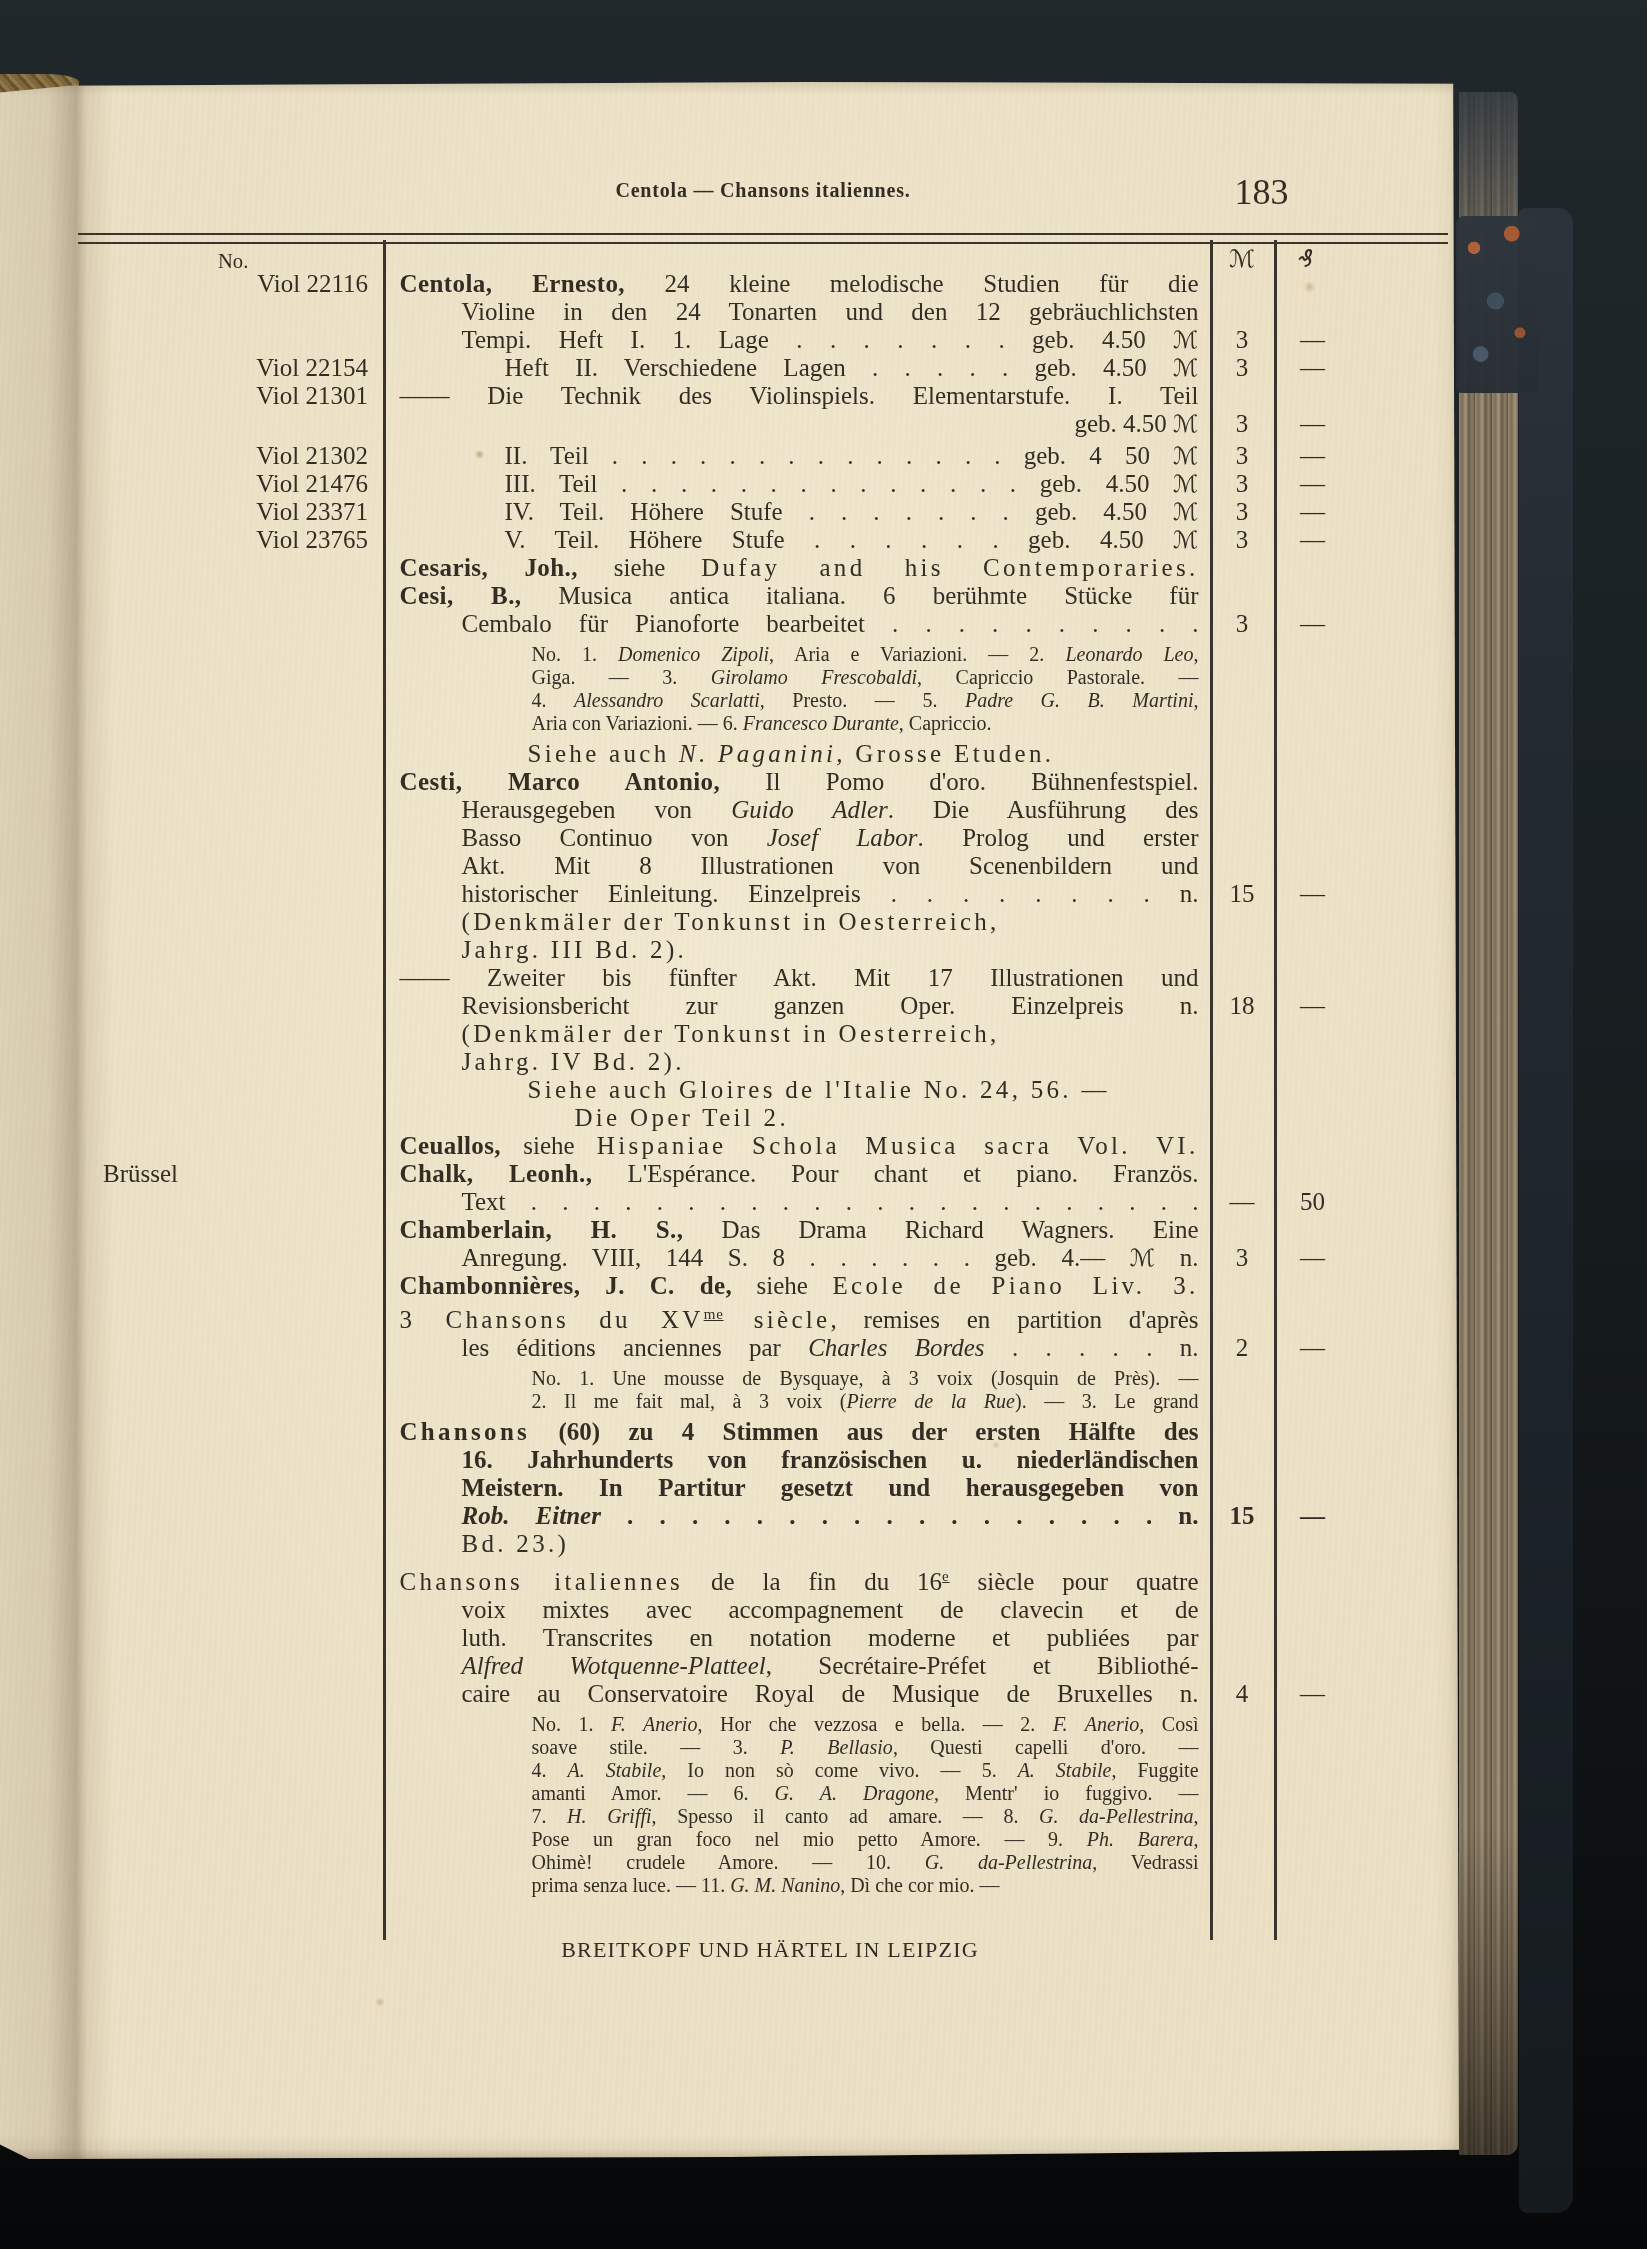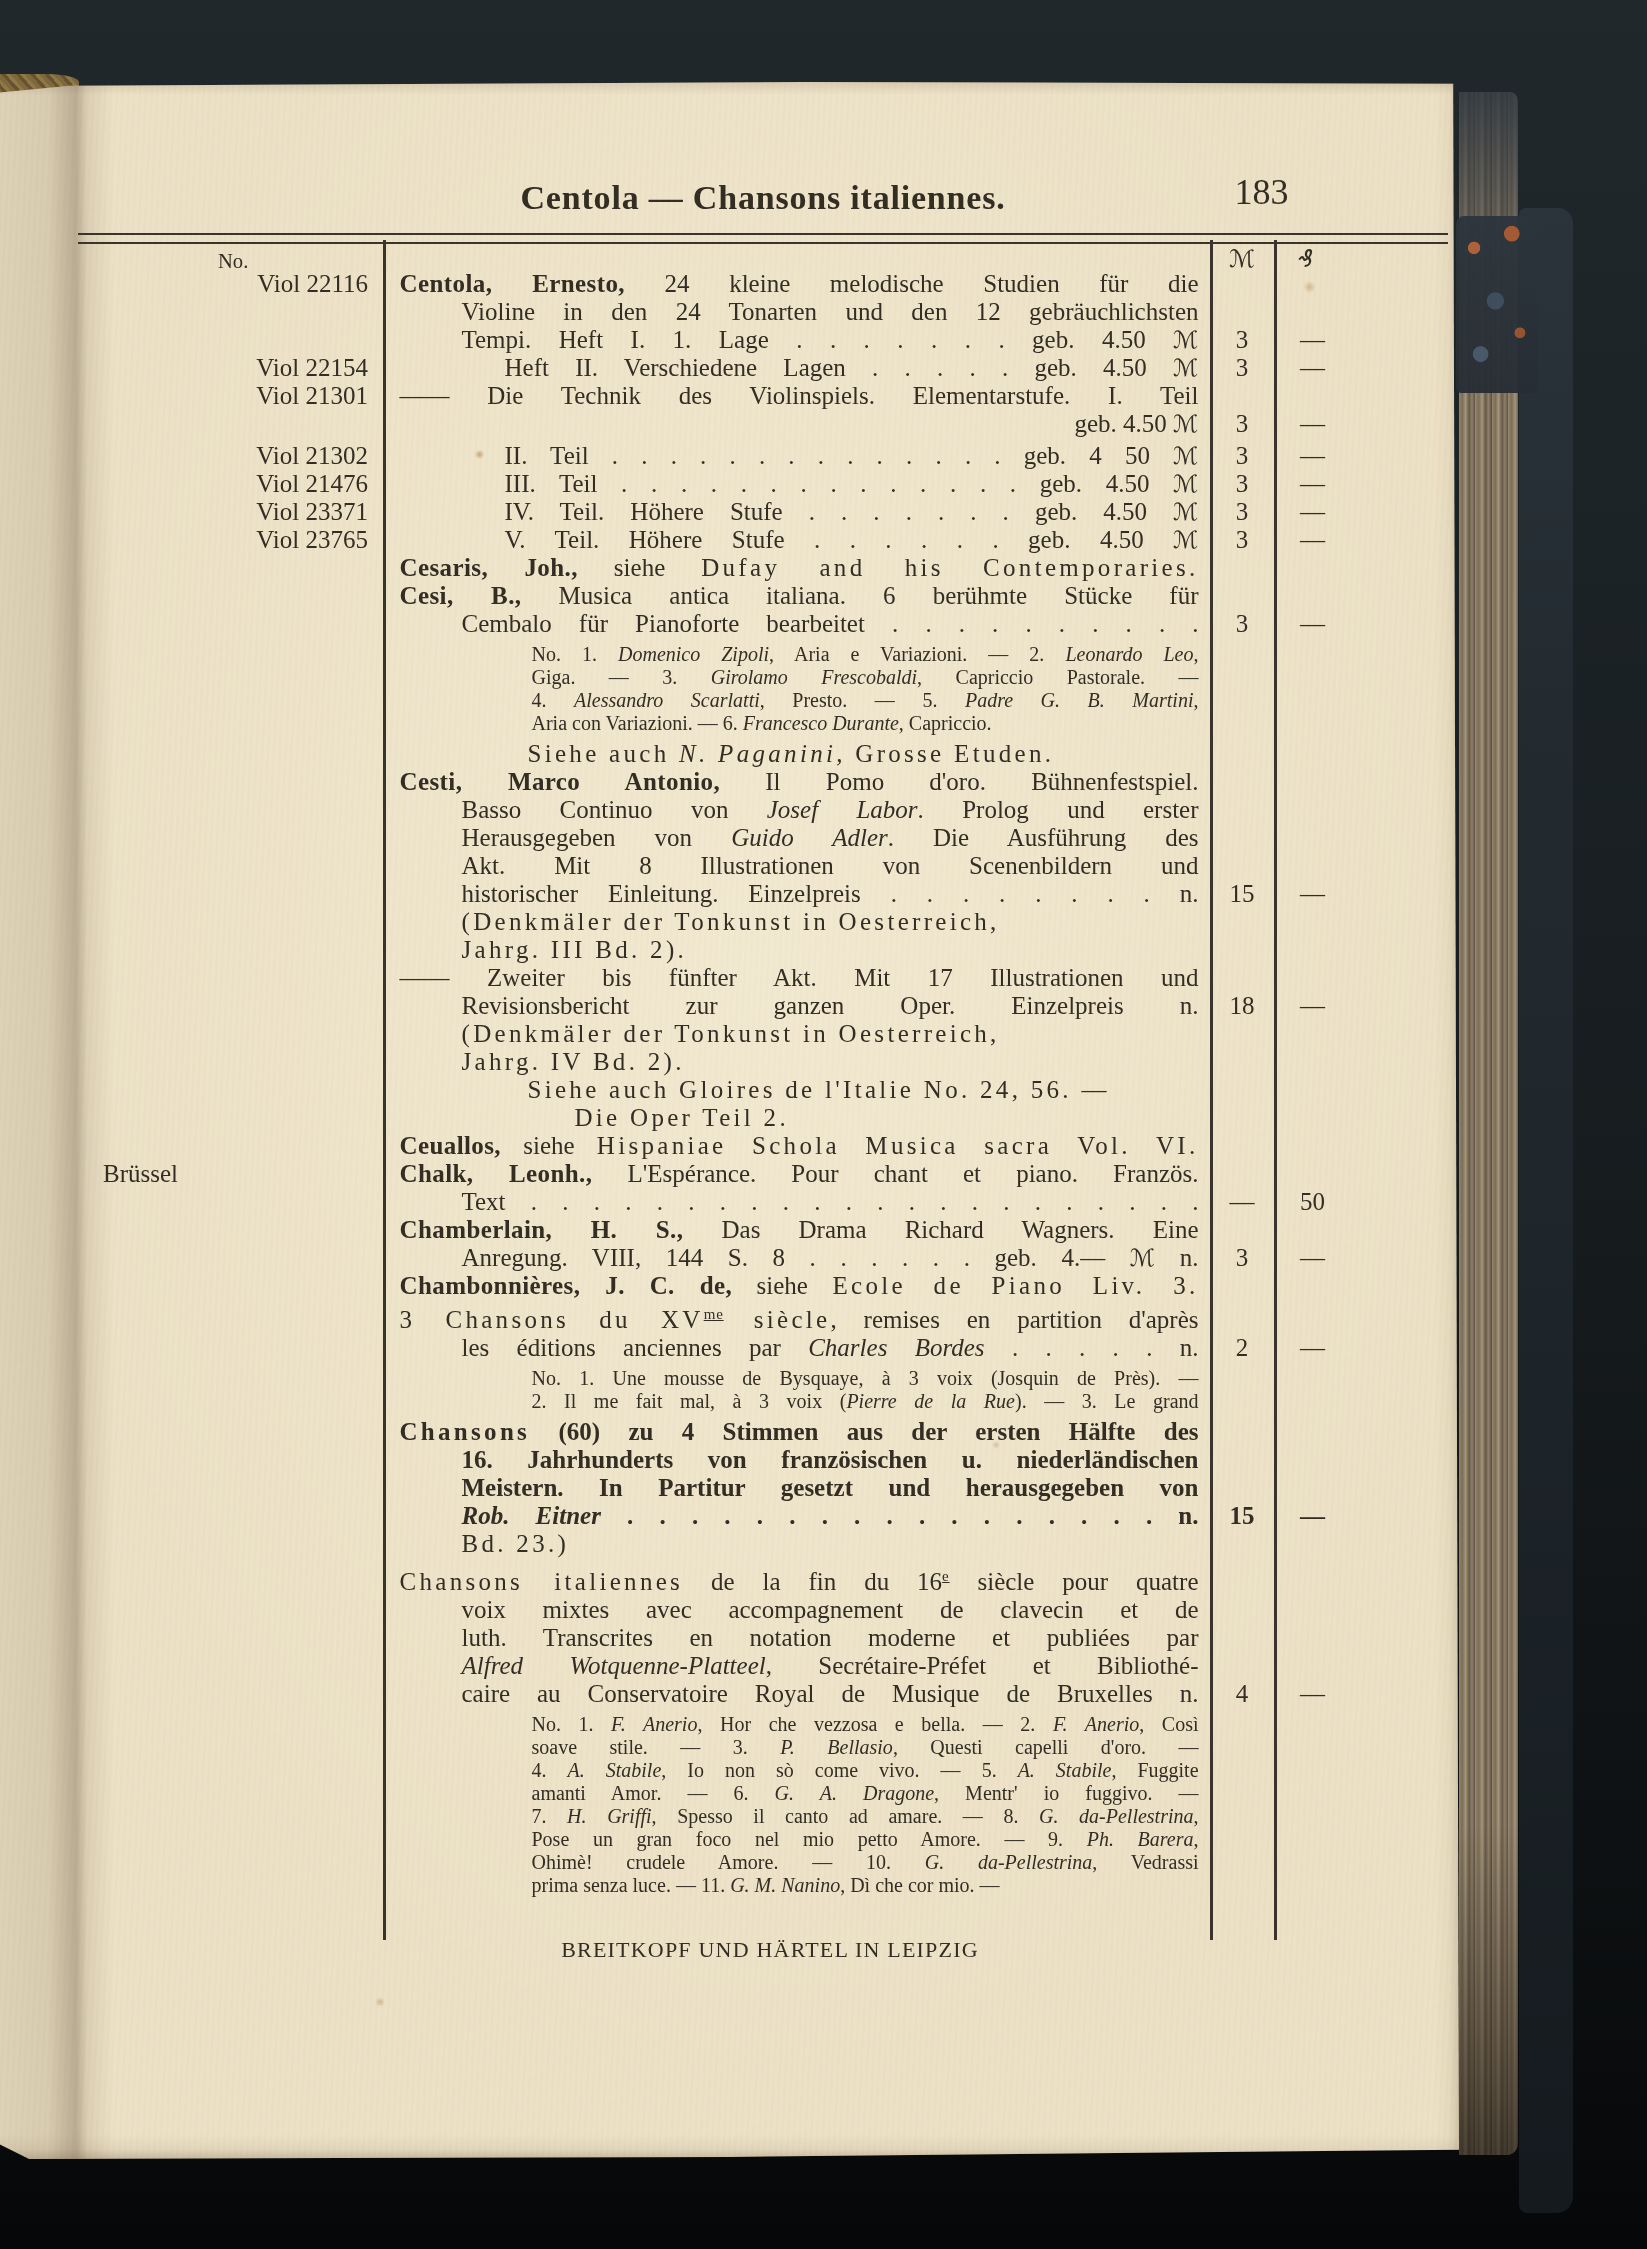--- a/index.html
+++ b/index.html
@@ -61,21 +61,21 @@
   }
   .fox-spot{position:absolute;border-radius:50%;pointer-events:none;}
   .spot1{left:474px;top:368px;width:10.7px;height:9px;background:radial-gradient(circle,rgba(160,115,55,.55),rgba(160,115,55,0) 70%);}
   .spot2{left:1303px;top:199px;width:13px;height:11.5px;background:radial-gradient(circle,rgba(170,120,60,.40),rgba(170,120,60,0) 70%);}
   .spot3{left:375px;top:1915px;width:10px;height:10px;background:radial-gradient(circle,rgba(150,105,50,.35),rgba(150,105,50,0) 70%);}
   .spot4{left:992px;top:1359px;width:8.2px;height:8.2px;background:radial-gradient(circle,rgba(150,105,50,.30),rgba(150,105,50,0) 70%);}
 
   
   .content{position:absolute;inset:0;color:#332d24;}
   .running-head{position:absolute;top:97px;left:78px;width:1370px;text-align:center;
-    font-weight:bold;font-size:34px;letter-spacing:0.8px;}
+    font-weight:bold;font-size:20px;letter-spacing:0.8px;}
   .page-number{position:absolute;top:89px;left:1216px;width:91px;text-align:center;font-size:36px;}
   .double-rule{position:absolute;top:151px;left:78px;width:1370px;height:7.4px;
     border-top:2.5px solid #3a352c;border-bottom:2.5px solid #3a352c;}
   .no-header{position:absolute;top:168px;left:218px;width:99px;font-size:20.6px;}
   .mk-header{position:absolute;top:163px;left:1210px;width:64px;text-align:center;font-size:24px;
     font-style:italic;font-family:"DejaVu Sans",sans-serif;}
   .pf-header{position:absolute;top:163px;left:1274px;width:64px;text-align:center;font-size:24px;
     font-style:italic;font-family:"DejaVu Sans",sans-serif;}
   .vrule{position:absolute;top:158px;width:2.5px;height:1700px;background:#3a352c;}
   .vrule-a{left:383px;} .vrule-b{left:1210px;} .vrule-c{left:1274px;}
@@ -220,22 +220,22 @@
           <div class="txt">
             <div class="ln i3"><span class="sp">Siehe auch </span><span class="i sp">N. Paganini,</span><span class="sp"> Grosse Etuden.</span></div>
           </div>
           <div class="mc"></div>
           <div class="pc"></div>
         </div>
         <div class="row">
           <div class="noc"></div>
           <div class="txt">
             <div class="ln i0 j"><span class="b">Cesti, Marco Antonio,</span><span> Il Pomo d'oro. Bühnenfestspiel.</span></div>
+            <div class="ln i1 j"><span>Herausgegeben von </span><span class="i">Guido Adler</span><span>. Die Ausführung des</span></div>
             <div class="ln i1 j"><span>Basso Continuo von </span><span class="i">Josef Labor</span><span>. Prolog und erster</span></div>
-            <div class="ln i1 j"><span>Herausgegeben von </span><span class="i">Guido Adler</span><span>. Die Ausführung des</span></div>
             <div class="ln i1 j"><span>Akt. Mit 8 Illustrationen von Scenenbildern und</span></div>
             <div class="ln i1 j"><span>historischer Einleitung. Einzelpreis . . . . . . . . n.</span></div>
           </div>
           <div class="mc">15</div>
           <div class="pc">—</div>
         </div>
         <div class="row">
           <div class="noc"></div>
           <div class="txt">
             <div class="ln i1"><span class="sp">(Denkmäler der Tonkunst in Oesterreich,</span></div>

